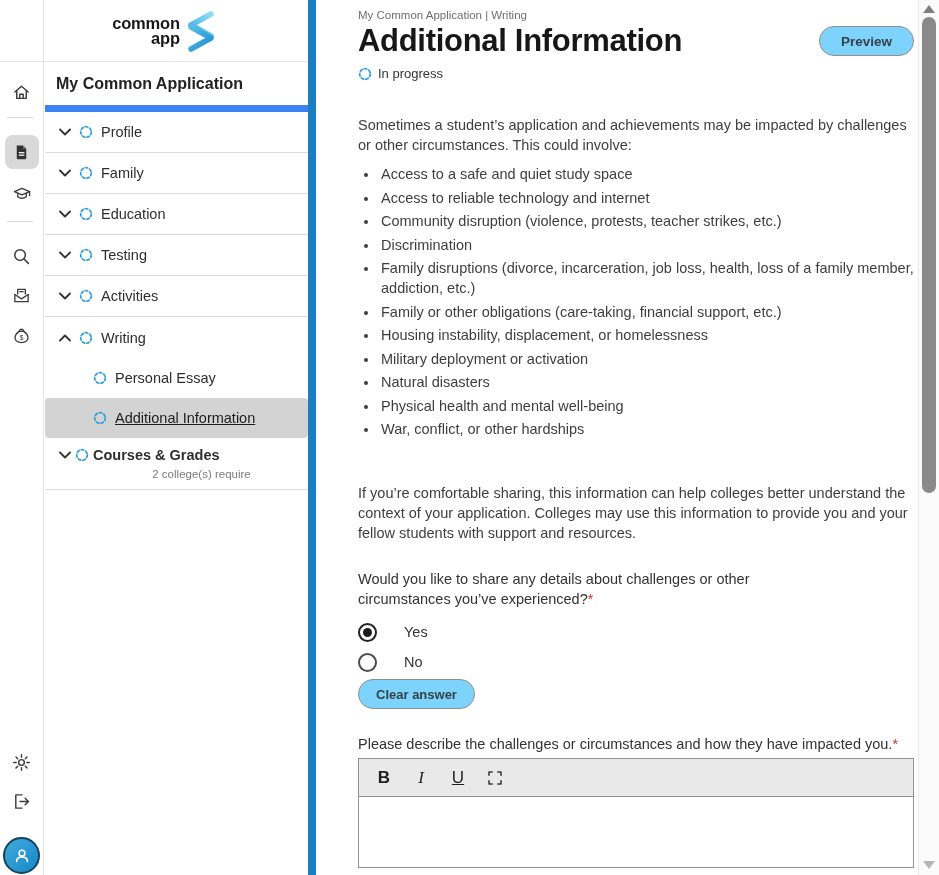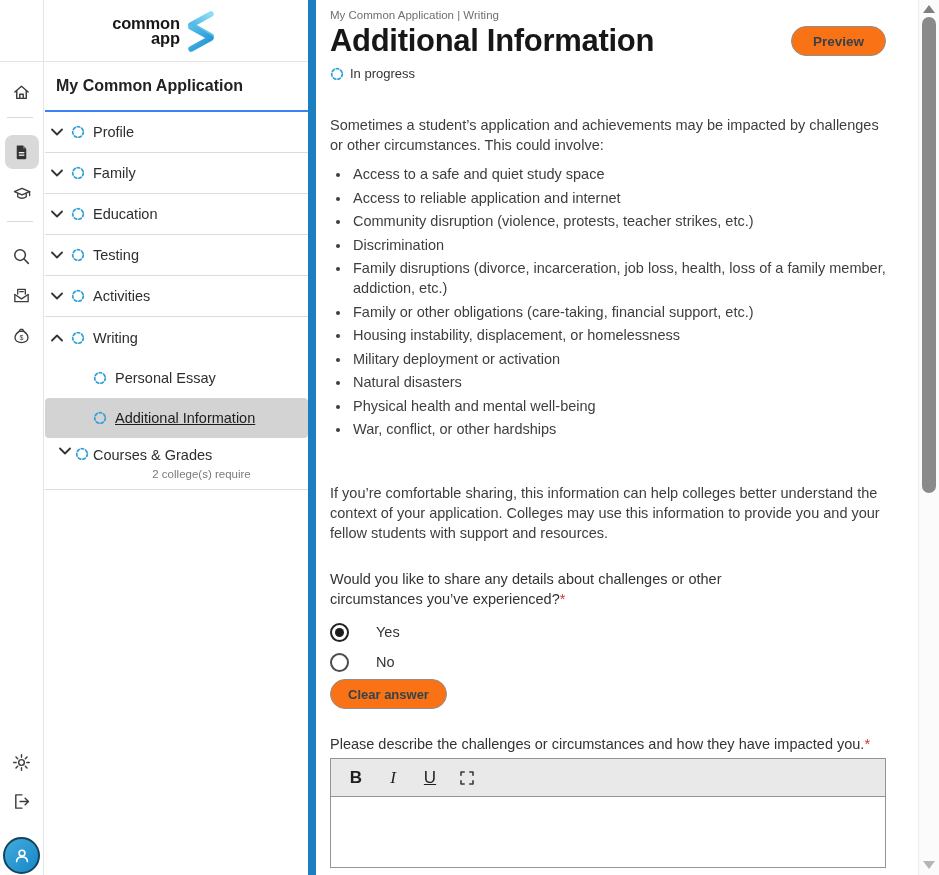--- a/index.html
+++ b/index.html
@@ -13,39 +13,39 @@
   .rail-btn.active { background:#d9d9d9; }
   .rail-divider { position:absolute; left:7px; width:26px; height:1px; background:#d9d9d9; }
   .head-divider { position:absolute; left:0; top:61px; width:308px; height:1px; background:#e4e4e4; z-index:3; }
   .avatar-btn { position:absolute; left:3px; width:37px; height:37px; border-radius:50%; border:2px solid #14455e; background:linear-gradient(135deg,#41abdd,#1787c6); display:flex; align-items:center; justify-content:center; cursor:pointer; }
 
   
   .sidebar { position:absolute; left:45px; top:0; width:263px; height:875px; background:#fff; z-index:1; }
   .logo-row { height:62px; display:flex; align-items:center; justify-content:center; padding-right:26px; cursor:pointer; }
   .logo-text { text-align:right; font-weight:700; font-size:16.5px; line-height:0.92; color:#181818; letter-spacing:-0.2px; margin-right:3px; }
   .logo-text span { display:block; }
-  .sidebar-head { height:50px; display:flex; align-items:center; padding-left:11px; border-bottom:2px solid #3b82f6; font-size:16px; font-weight:700; color:#222; }
-  .nav-row { height:41px; display:flex; align-items:center; gap:8px; padding-left:6px; border-bottom:1px solid #dcdcdc; cursor:pointer; font-size:14.5px; color:#2e2e2e; }
+  .sidebar-head { height:50px; display:flex; align-items:center; padding-left:11px; border-bottom:7px solid #3b82f6; font-size:16px; font-weight:700; color:#222; }
+  .nav-row { height:41px; display:flex; align-items:center; gap:8px; padding-left:14px; border-bottom:1px solid #dcdcdc; cursor:pointer; font-size:14.5px; color:#2e2e2e; }
   .nav-row.no-border { border-bottom:none; }
   .sub-row { height:40px; display:flex; align-items:center; gap:8px; padding-left:48px; cursor:pointer; font-size:14.5px; color:#2e2e2e; }
   .sub-row.active { background:#d3d3d3; border-radius:4px; }
   .sub-row.active .sub-label { text-decoration:underline; color:#1d1d1d; }
   .courses-block { padding:9px 0 9px 14px; border-bottom:1px solid #dcdcdc; cursor:pointer; }
-  .courses-row { display:flex; gap:4px; font-size:14.5px; color:#2e2e2e; }
+  .courses-row { display:flex; align-items:center; gap:4px; font-size:14.5px; color:#2e2e2e;font-weight:bold; }
   .courses-note { margin-left:36px; margin-top:5px; font-size:11.5px; color:#7b7b7b;text-align:center; }
 
   
   .accent-bar { position:absolute; left:308px; top:0; width:8px; height:875px; background:#1b7ec0; z-index:4; }
 
   
-  .main { position:absolute; left:304px; top:0; width:602px; height:875px; padding:0 20px 0 26px; background:#fff; }
+  .main { position:absolute; left:332px; top:0; width:602px; height:875px; padding:0 20px 0 26px; background:#fff; }
   .breadcrumb { padding-top:9px; font-size:11.5px; color:#6f6f6f; }
   .title-row { display:flex; justify-content:space-between; align-items:center; margin-top:2px; }
   h1 { font-size:31px; font-weight:700; color:#171717; letter-spacing:-0.3px; }
-  .pill-btn { height:30px; padding:0 21px; border:1px solid #8f8f8f; border-radius:16px; background:#f97316; font-family:"Liberation Sans",sans-serif; font-size:13.5px; font-weight:700; color:#36424a; cursor:pointer; }
+  .pill-btn { height:30px; padding:0 21px; border:1px solid #8f8f8f; border-radius:16px; background:#7dd3fc; font-family:"Liberation Sans",sans-serif; font-size:13.5px; font-weight:700; color:#36424a; cursor:pointer; }
   .status-row { display:flex; align-items:flex-end; gap:6px; margin-top:7px; font-size:13px; color:#333; }
   .para { font-size:14.5px; line-height:20px; color:#3e3e3e; }
   .para-intro { margin-top:34px; }
   .bullet-list { margin:9px 0 0 0; padding-left:21px; }
   .bullet-list li { font-size:14.5px; line-height:20px; color:#3e3e3e; margin-bottom:3.5px; padding-left:2px; }
   .para-sharing { margin-top:44px; }
   .question { margin-top:26px; font-size:14.5px; line-height:20px; color:#333; max-width:400px; }
   .req { color:#d0342c; }
   .radio-group { margin-top:8px; }
   .radio-row { display:flex; align-items:center; gap:27px; height:30px; font-size:14.5px; color:#333; cursor:pointer; }
@@ -275,21 +275,21 @@
       <svg width="14" height="14" viewBox="0 0 14 14">
           <circle cx="7" cy="7" r="5.3" fill="none" stroke="#2f9fd8" stroke-width="1.7" stroke-dasharray="2.6 2.1" stroke-linecap="round"></circle>
         </svg>
       <span>In progress</span>
     </div>
 
     <p class="para para-intro">Sometimes a student’s application and achievements may be impacted by challenges or other circumstances. This could involve:</p>
 
     <ul class="bullet-list">
       <li>Access to a safe and quiet study space</li>
-      <li>Access to reliable application and internet</li>
+      <li>Access to reliable technology and internet</li>
       <li>Community disruption (violence, protests, teacher strikes, etc.)</li>
       <li>Discrimination</li>
       <li>Family disruptions (divorce, incarceration, job loss, health, loss of a family member, addiction, etc.)</li>
       <li>Family or other obligations (care-taking, financial support, etc.)</li>
       <li>Housing instability, displacement, or homelessness</li>
       <li>Military deployment or activation</li>
       <li>Natural disasters</li>
       <li>Physical health and mental well-being</li>
       <li>War, conflict, or other hardships</li>
     </ul>

